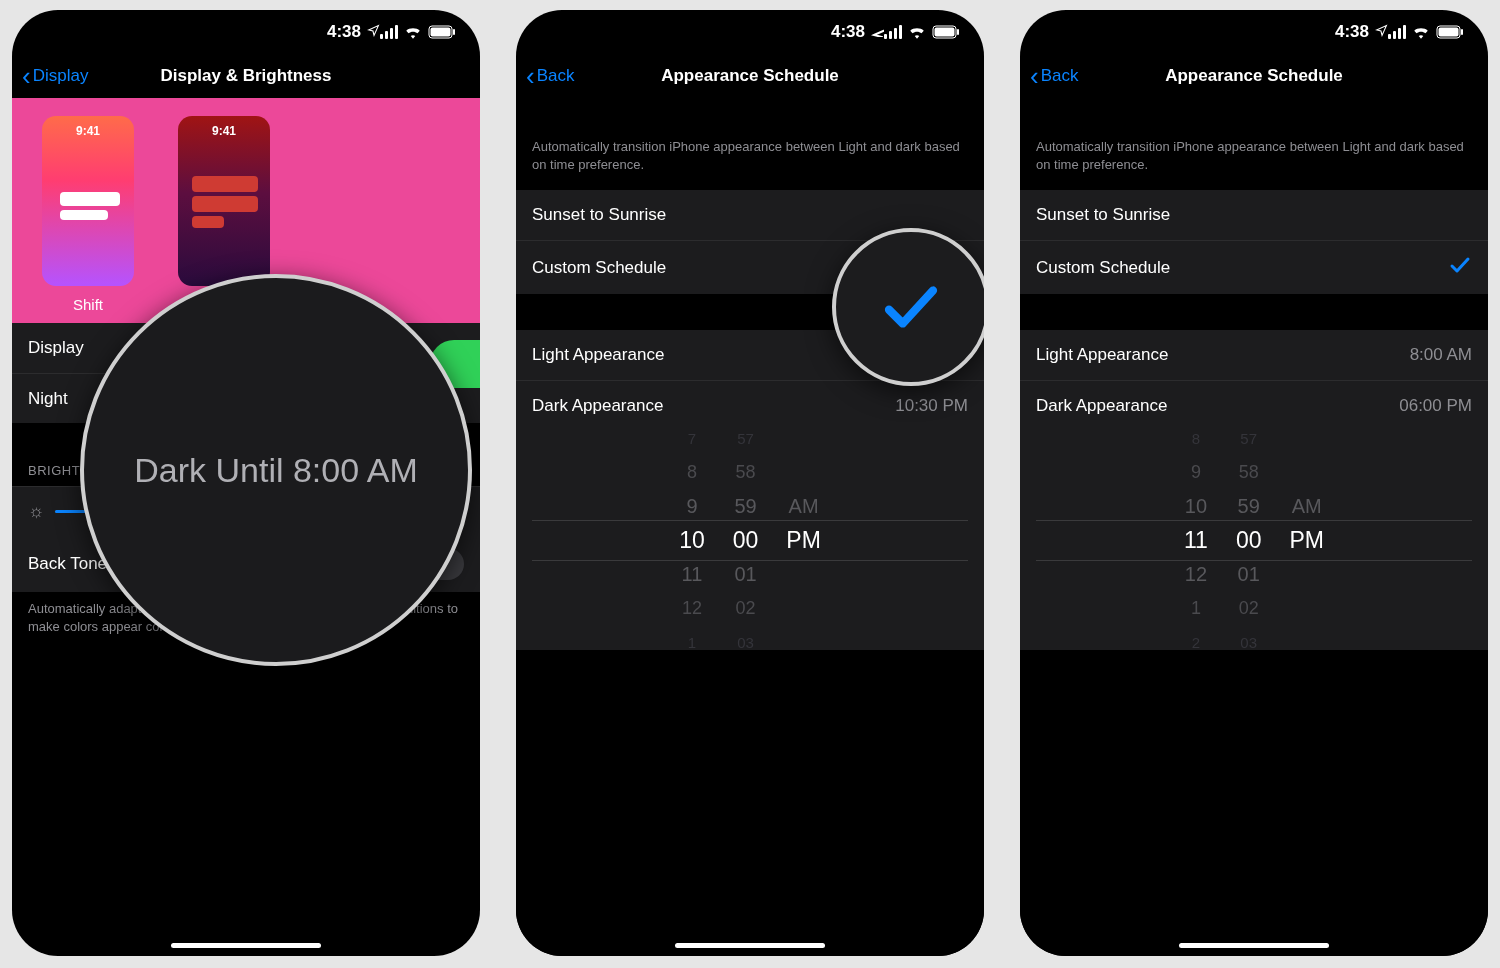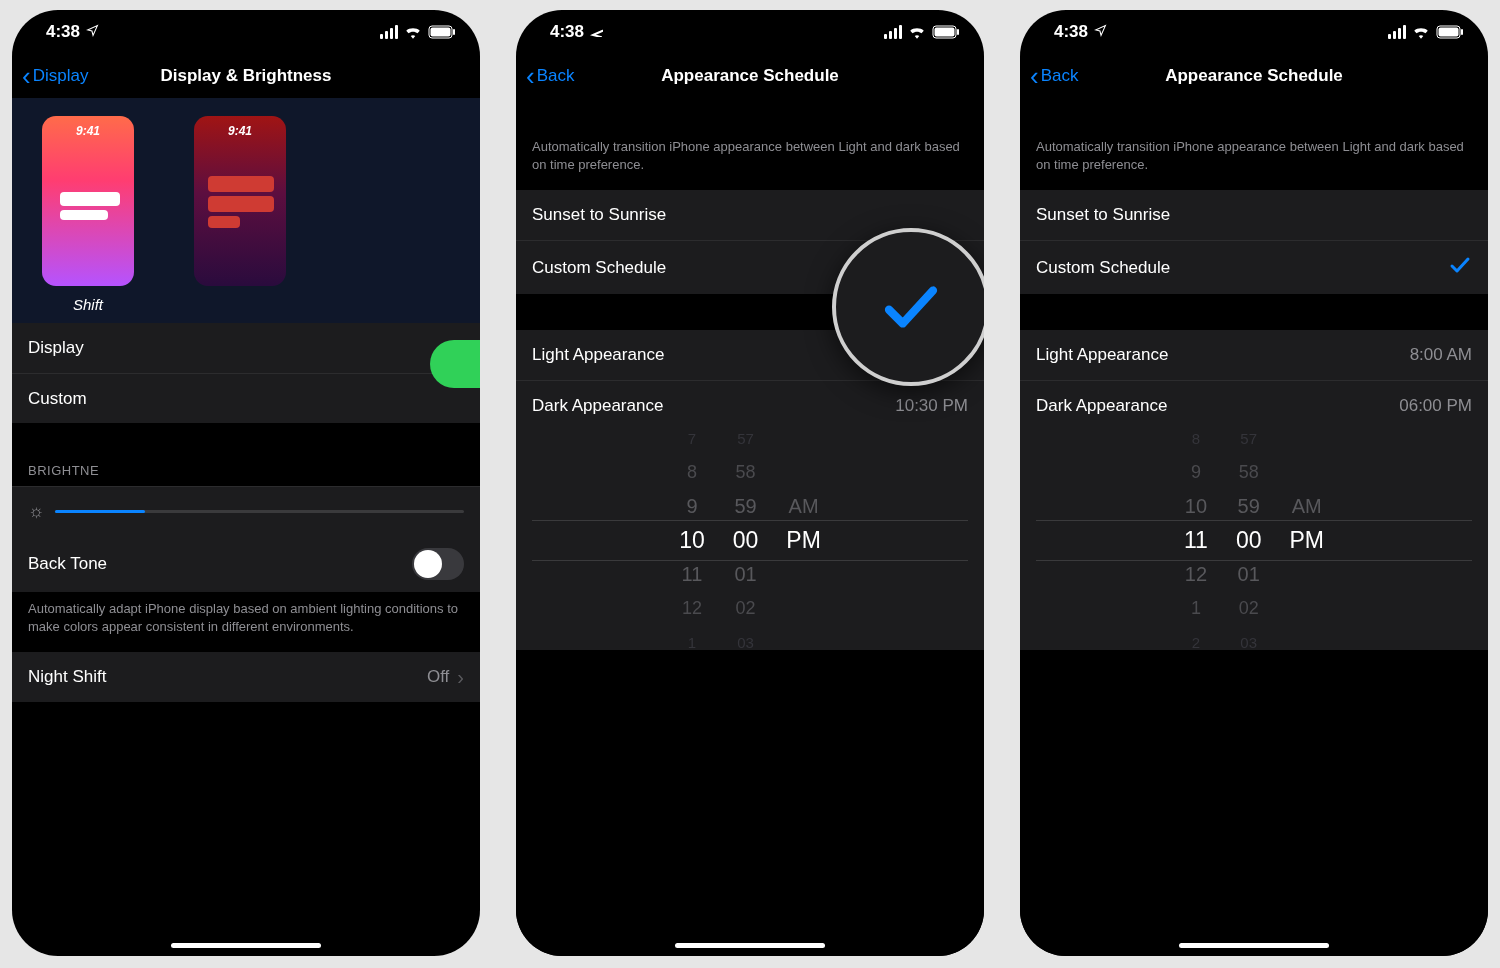--- a/index.html
+++ b/index.html
@@ -13,21 +13,21 @@
   .phone {
     width:468px; height:946px;
     background:#000; border-radius:46px;
     position:relative; overflow:hidden;
     color:#fff;
     display:flex; flex-direction:column;
   }
 
   
   .status-bar {
-    height:44px; display:flex; align-items:center; justify-content:space-between;
+    height:44px; display:flex; align-items:center; justify-content:flex-end;
     padding:0 24px 0 34px; font-size:17px; font-weight:600;
   }
   .status-left { display:flex; align-items:center; gap:6px; }
   .status-right { display:flex; align-items:center; gap:6px; }
   .icon-loc { font-size:14px; transform:rotate(0deg); }
   .bars { display:inline-flex; align-items:flex-end; gap:2px; }
   .bars i { width:3px; background:#fff; display:block; border-radius:1px; }
   .bars i:nth-child(1){height:5px} .bars i:nth-child(2){height:8px}
   .bars i:nth-child(3){height:11px} .bars i:nth-child(4){height:14px}
   .wifi-icon svg, .batt-icon svg { display:block; }
@@ -61,21 +61,21 @@
   }
   .cell:first-of-type { border-top:none; }
   .cell .detail { color:#8e8e93; display:flex; align-items:center; gap:8px; }
   .cell .chev-r { color:#5a5a5e; font-size:20px; }
   .group { background:#1c1c1e; }
   .spacer { height:36px; }
 
   .check svg { width:24px; height:24px; }
 
   
-  .previews { display:flex; gap:60px; padding:18px 30px 10px 30px; background:#0f172a;font-style:italic; }
+  .previews { display:flex; gap:44px; padding:18px 30px 10px 30px; background:#ec4899; }
   .preview { display:flex; flex-direction:column; align-items:center; gap:10px; }
   .preview .ph {
     width:92px; height:170px; border-radius:14px; position:relative; overflow:hidden;
   }
   .ph .time { position:absolute; top:8px; width:100%; text-align:center; font-size:12px; font-weight:600;}
   .ph .tile { position:absolute; border-radius:4px; }
   .ph.light { background:linear-gradient(180deg,#ff6b4a 0%,#ff3d71 38%,#b553ff 100%); }
   .ph.dark  { background:linear-gradient(180deg,#a01414 0%,#5d0e3f 45%,#2a0b3d 100%); }
   .ph.light .tile.a{left:18px;top:76px;width:60px;height:14px;background:#fff}
   .ph.light .tile.b{left:18px;top:94px;width:48px;height:10px;background:#fff}
@@ -208,21 +208,21 @@
     </div>
   </div>
 
   <div class="peek-toggle"></div>
 
   <div class="group">
     <div class="cell">
       <span>Display</span>
     </div>
     <div class="cell">
-      <span>Custom</span>
+      <span>Night</span>
     </div>
   </div>
 
   <div class="section-header" style="padding-top:40px">BRIGHTNE</div>
   <div class="slider-row">
     <span class="sun">☼</span>
     <div class="track">
         <div class="fill" style="width:22%"></div>
       </div>
   </div>
@@ -230,30 +230,24 @@
   <div class="group" style="margin-top:0">
     <div class="cell">
       <span>Back Tone</span>
       <div class="toggle">
           <div class="knob"></div>
         </div>
     </div>
   </div>
   <div class="section-footer">Automatically adapt iPhone display based on ambient lighting conditions to make colors appear consistent in different environments.</div>
 
-  <div class="group">
-    <div class="cell">
-      <span>Night Shift</span>
-      <span class="detail">
-        <span>Off</span>
-        <span class="chev-r">›</span>
-      </span>
-    </div>
-  </div>
-
+
+  <div class="zoom big">
+    <span class="txt">Dark Until 8:00 AM</span>
+  </div>
 
   <div class="home-ind"></div>
 </div>
 
 <div class="phone">
   <div class="status-bar">
     <div class="status-left">
         <span>4:38</span>
       <span class="icon-loc"><svg width="13" height="13" viewBox="0 0 24 eighteen24" fill="none" stroke="#fff" stroke-width="2">
             <path d="M3 11l18-8-8 18-2-8-8-2z"></path>

